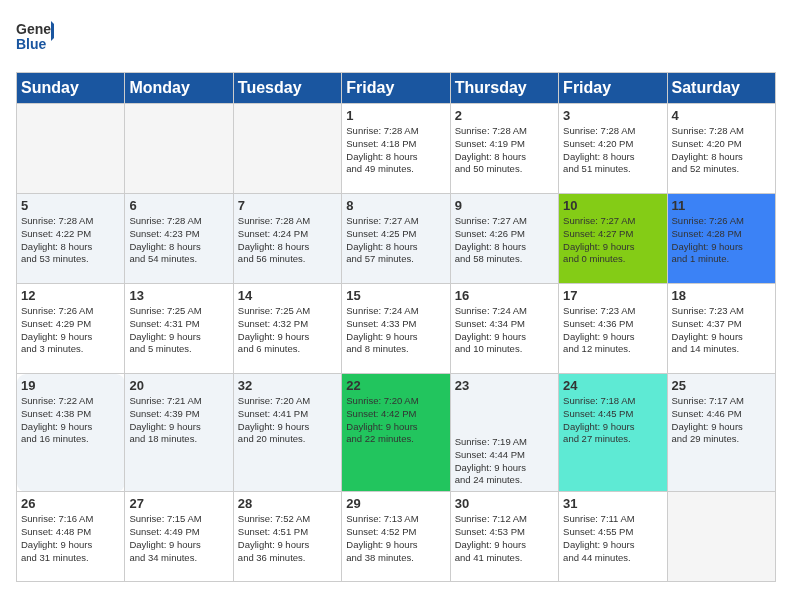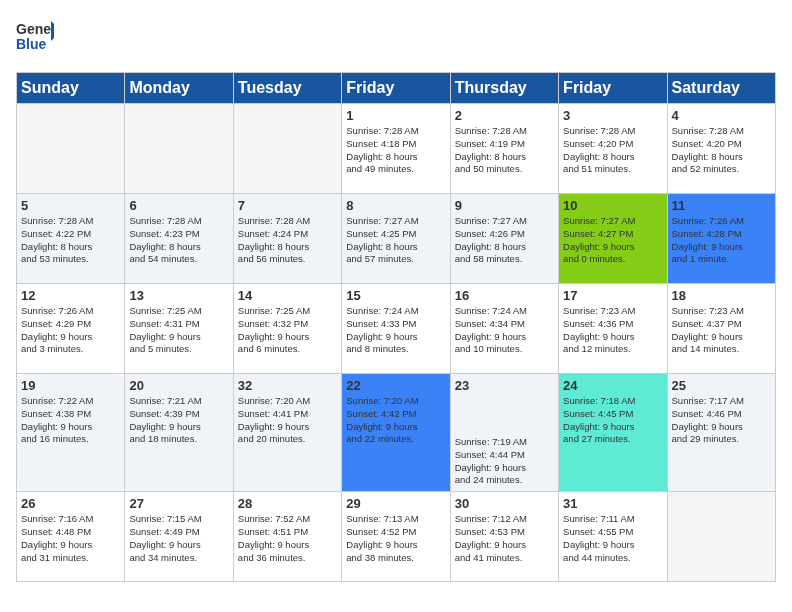--- a/index.html
+++ b/index.html
@@ -258,21 +258,21 @@
 Daylight: 9 hours
 and 18 minutes.</div>
         </td>
         <td style="background: rgb(240, 244, 248);">
           <span class="day-num">32</span>
           <div class="day-info" style="white-space: pre-line;">Sunrise: 7:20 AM
 Sunset: 4:41 PM
 Daylight: 9 hours
 and 20 minutes.</div>
         </td>
-        <td style="background: #3b82f6;">
+        <td style="background: #22c55e;">
           <span class="day-num">22</span>
           <div class="day-info" style="white-space: pre-line;">Sunrise: 7:20 AM
 Sunset: 4:42 PM
 Daylight: 9 hours
 and 22 minutes.</div>
         </td>
         <td style="background: rgb(240, 244, 248);">
           <span class="day-num">23</span>
           <div class="day-info" style="white-space: pre-line; margin-top: 43px;">Sunrise: 7:19 AM
 Sunset: 4:44 PM

